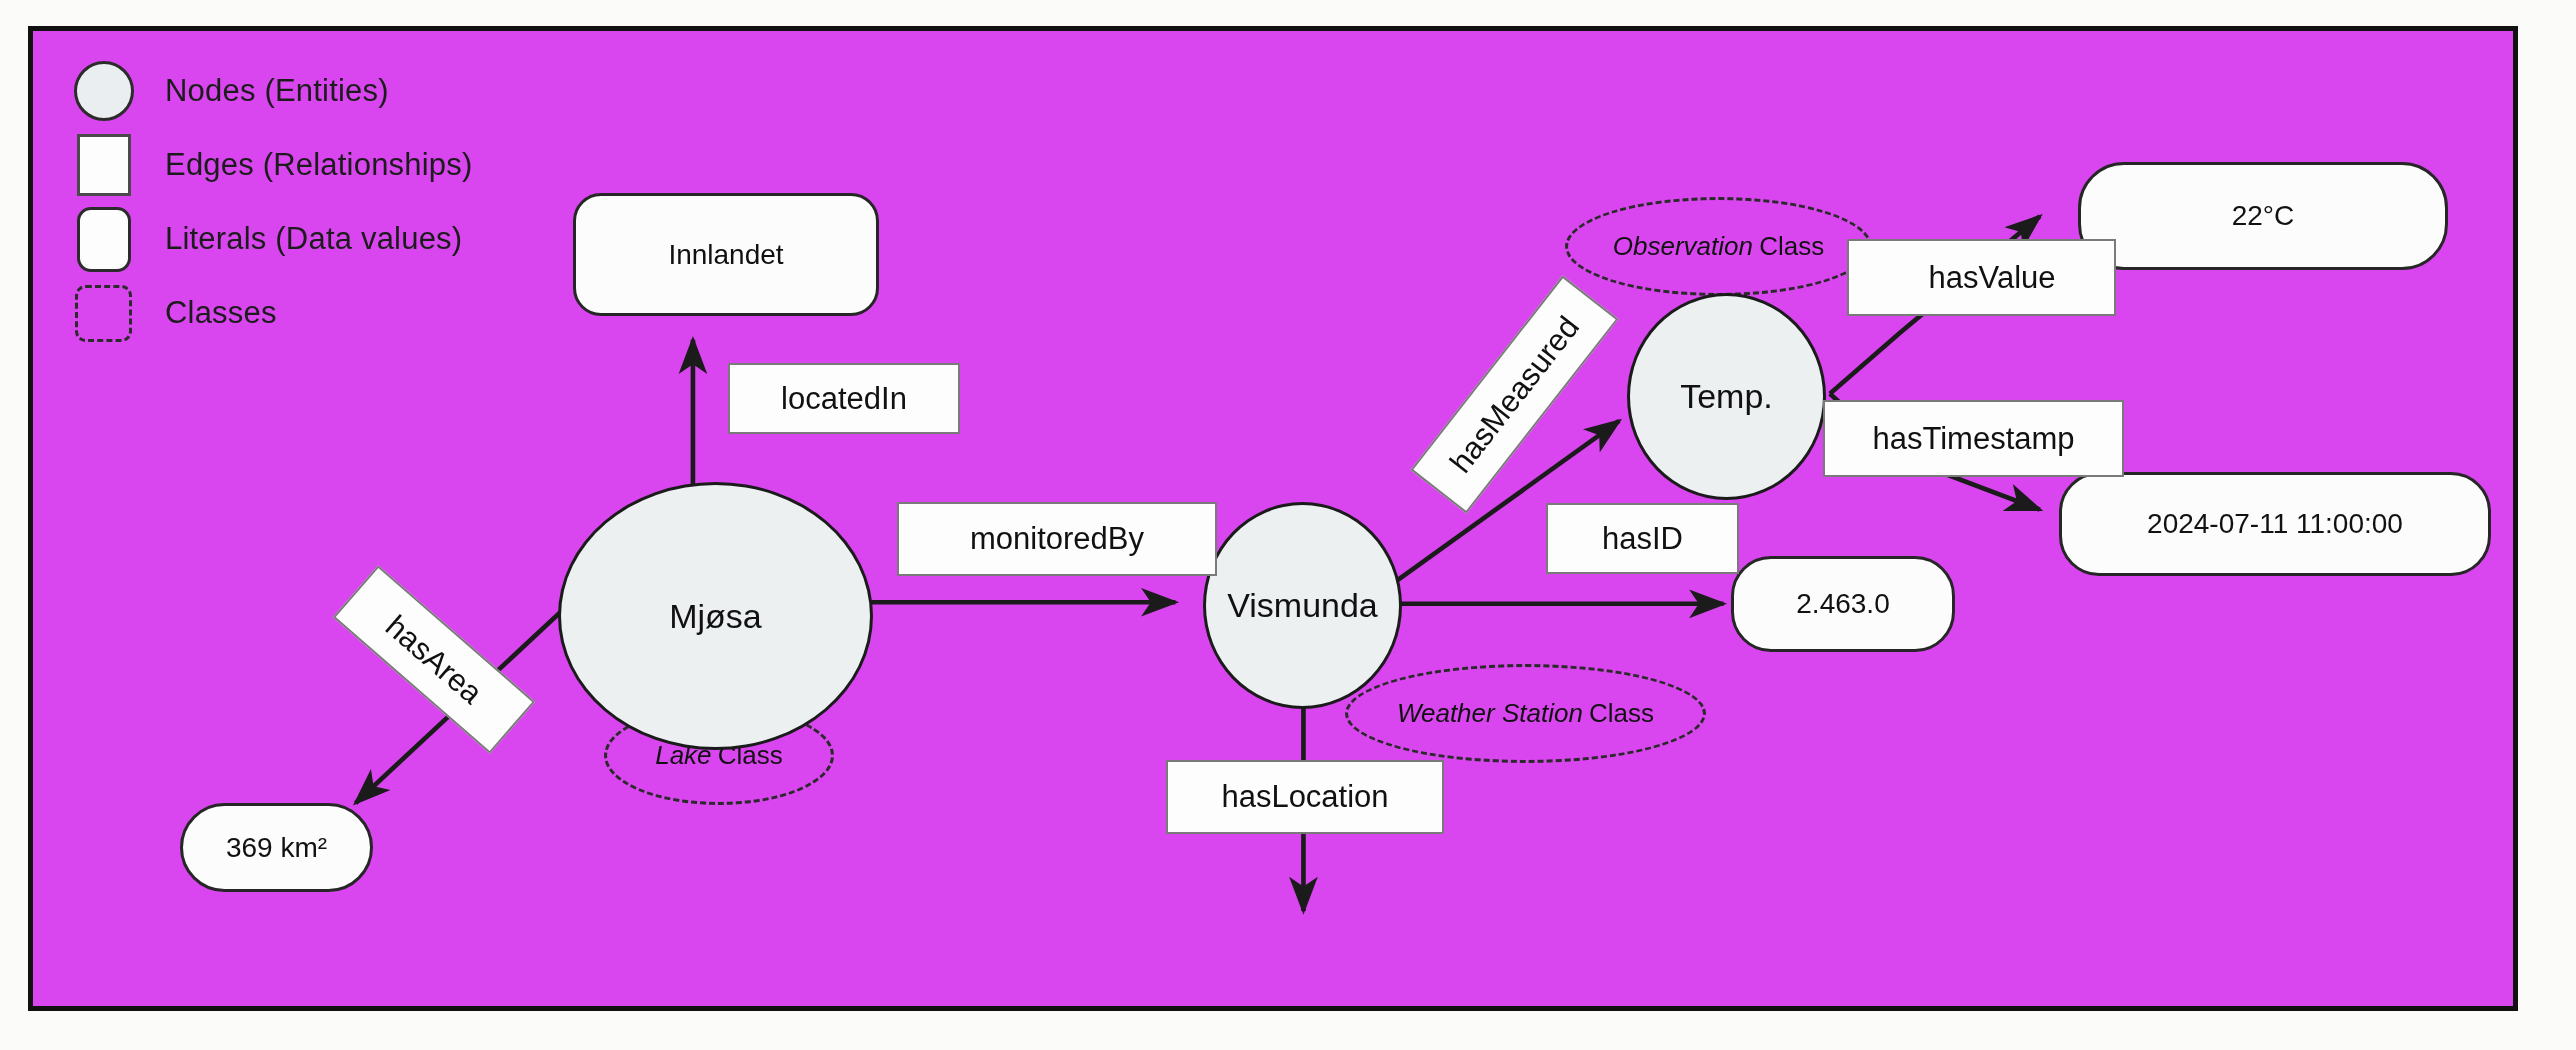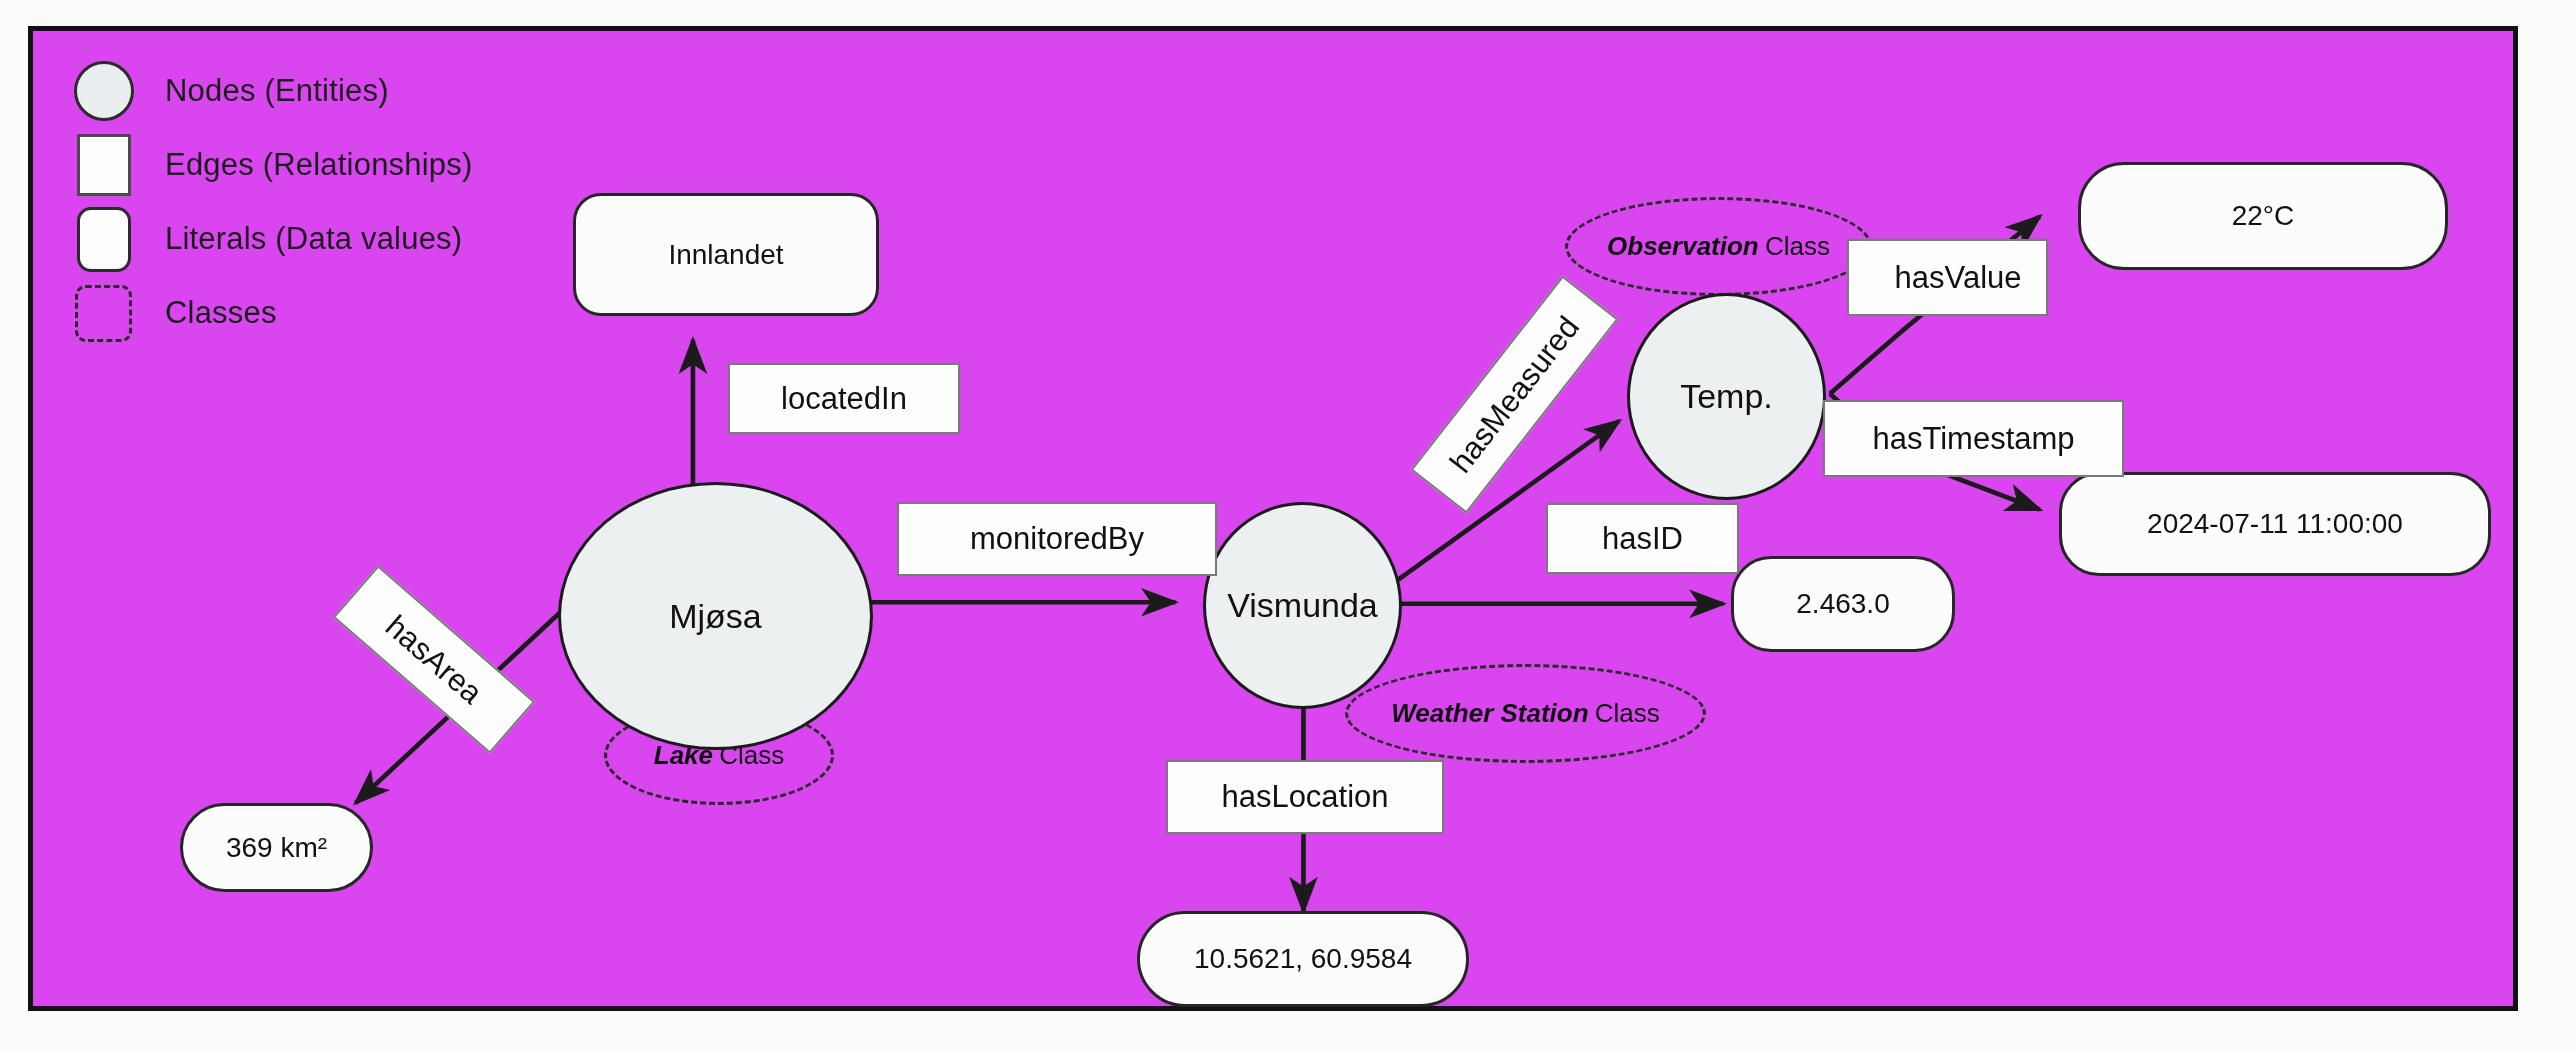--- a/index.html
+++ b/index.html
@@ -127,21 +127,21 @@
     align-items: center;
     justify-content: center;
     font-size: 26px;
     color: #111;
     z-index: 4;
     background: transparent;
     white-space: nowrap;
   }
   .class-badge em {
     font-style: italic;
-    font-weight: 700;
+    font-weight: 400;
     padding-right: 6.2px;
   }
   svg.edges {
     position: absolute;
     left: 0; top: 0;
     width: 2490px;
     height: 985px;
     z-index: 2;
     overflow: visible;
   }
@@ -236,23 +236,20 @@
     </div>
 
     <div class="literal" style="left:540px; top:162px; width:306px; height:123px; border-radius:28px;">
       <span>Innlandet</span>
     </div>
 
     <div class="literal" style="left:147px; top:772px; width:193px; height:89px; border-radius:46px;">
       <span>369 km²</span>
     </div>
 
-    <div class="literal" style="left:1104px; top:880px; width:332px; height:96px; border-radius:48px;">
-      <span>10.5621, 60.9584</span>
-    </div>
 
     <div class="literal" style="left:1698px; top:525px; width:224px; height:96px; border-radius:40px;">
       <span>2.463.0</span>
     </div>
 
     <div class="literal" style="left:2045px; top:131px; width:370px; height:108px; border-radius:46px;">
       <span>22°C</span>
     </div>
 
     <div class="literal" style="left:2026px; top:441px; width:432px; height:104px; border-radius:40px;">
@@ -278,21 +275,21 @@
 
     <div class="edge-label" style="left:1513px; top:472px; width:193px; height:71px;">
       <span>hasID</span>
     </div>
 
     <div class="edge-label" style="left:1358px; top:328px; width:247px; height:71px;
                 transform: rotate(-52deg); transform-origin: center center;">
       <span>hasMeasured</span>
     </div>
 
-    <div class="edge-label" style="left:1814px; top:208px; width:201px; height:77px;padding-left:32px;">
+    <div class="edge-label" style="left:1814px; top:208px; width:269px; height:77px;padding-left:32px;">
       <span>hasValue</span>
     </div>
 
     <div class="edge-label" style="left:1790px; top:369px; width:301px; height:77px;align-items:center;">
       <span>hasTimestamp</span>
     </div>
 
   </div>
 </div>
 

